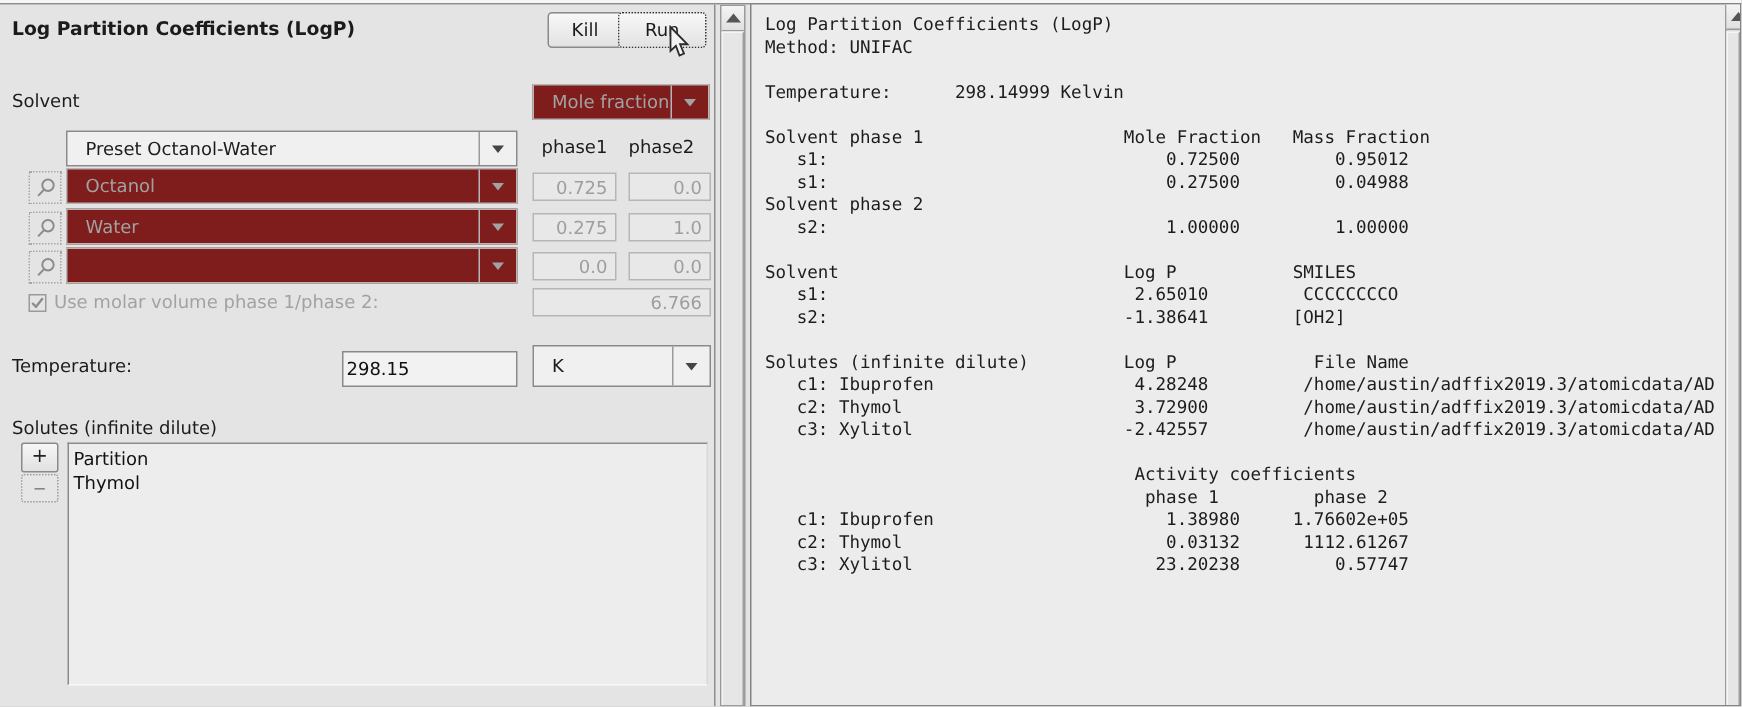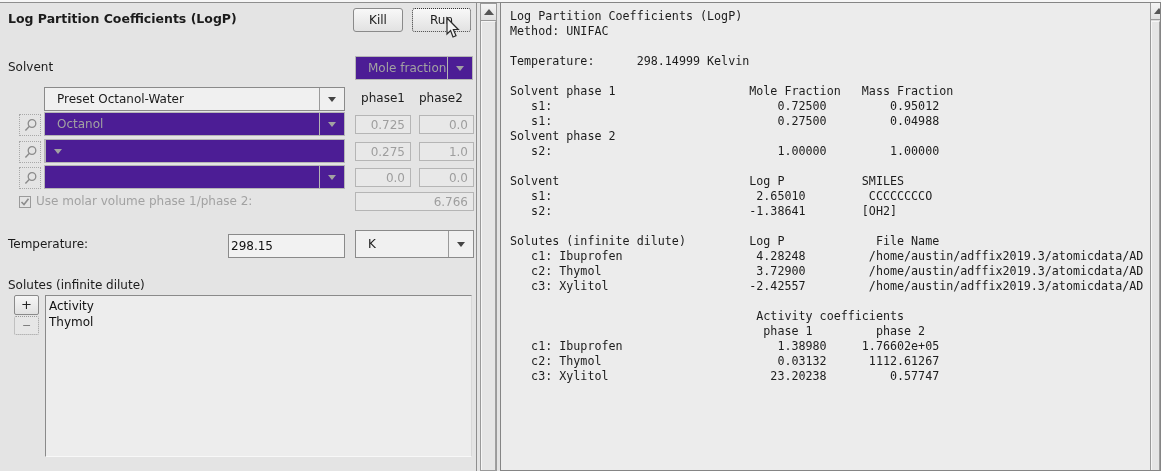--- a/index.html
+++ b/index.html
@@ -13,30 +13,30 @@
   .top-edge{left:0;top:0;width:100%;height:2px;background:#f6f6f6;border-bottom:1px solid #8e8e8e;}
 
   
   .panel-title{left:8px;top:11px;font-weight:bold;font-size:12.5px;}
   .btn{
     box-sizing:border-box;text-align:center;
     background:linear-gradient(#f8f8f8,#e2e2e2);
     border:1px solid #8a8a8a;border-radius:3px;
     font-size:12px;line-height:22px;color:#1b1b1b;
   }
-  .btn-kill{left:353px;top:8px;width:50px;height:24px;}
+  .btn-kill{left:365px;top:8px;width:50px;height:24px;}
   .btn-run{left:412px;top:8px;width:59px;height:24px;border:1px dotted #333;}
   .label{color:#1b1b1b;}
   .dis-label{color:#a2a2a2;}
 
   .combo{box-sizing:border-box;display:flex;align-items:center;background:#f0f0f0;border:1px solid #8a8a8a;}
   .combo .ctext{flex:1;padding-left:12px;overflow:hidden;white-space:nowrap;}
   .combo .abox{width:24px;align-self:stretch;display:flex;align-items:center;justify-content:center;border-left:1px solid #9a9a9a;}
   .tri-down{width:0;height:0;border-left:4px solid transparent;border-right:4px solid transparent;border-top:5px solid #444;}
-  .combo.disabled{background:#4c1d95;border-color:#b5b5b5;color:#a2a2a2;}
+  .combo.disabled{background:#7f1d1d;border-color:#b5b5b5;color:#a2a2a2;}
   .combo.disabled .abox{border-left-color:#b5b5b5;}
   .combo.disabled .tri-down{border-top-color:#a2a2a2;}
 
   .field{
     box-sizing:border-box;background:#e8e8e8;border:1px solid #b5b5b5;
     color:#9e9e9e;text-align:right;padding:1px 5px 0 2px;font-size:12px;line-height:16px;
     overflow:hidden;white-space:nowrap;
   }
   .input{
     box-sizing:border-box;background:#f2f2f2;border:1px solid #8a8a8a;
@@ -124,20 +124,21 @@
   <div class="abs field" style="left:355px;top:115px;width:56px;height:19px">0.725</div>
   <div class="abs field" style="left:419px;top:115px;width:55px;height:19px">0.0</div>
 
   <div class="abs mag-btn" style="left:19px;top:141px;width:22px;height:22px">
     <svg width="15" height="15" viewBox="0 0 15 15">
       <circle cx="9" cy="5.5" r="3.8" fill="none" stroke="#8b8b8b" stroke-width="1.3"></circle>
       <line x1="6.2" y1="8.6" x2="2.4" y2="12.6" stroke="#8b8b8b" stroke-width="1.4"></line>
     </svg>
   </div>
   <div class="abs combo disabled" style="left:44px;top:139px;width:301px;height:24px">
+    <span class="ctext">Water</span>
     <span class="abox">
         <span class="tri-down"></span>
       </span>
   </div>
   <div class="abs field" style="left:355px;top:142px;width:56px;height:19px">0.275</div>
   <div class="abs field" style="left:419px;top:142px;width:55px;height:19px">1.0</div>
 
   <div class="abs mag-btn" style="left:19px;top:167px;width:22px;height:22px">
     <svg width="15" height="15" viewBox="0 0 15 15">
       <circle cx="9" cy="5.5" r="3.8" fill="none" stroke="#8b8b8b" stroke-width="1.3"></circle>
@@ -167,21 +168,21 @@
     <span class="ctext">K</span>
     <span class="abox">
         <span class="tri-down"></span>
       </span>
   </div>
 
   <div class="abs label" style="left:8px;top:278px">Solutes (infinite dilute)</div>
   <div class="abs sq-btn" style="left:14px;top:295px;width:25px;height:20px">+</div>
   <div class="abs sq-btn dashed" style="left:14px;top:316px;width:25px;height:19px;line-height:17px">−</div>
   <div class="abs list" style="left:45px;top:295px;width:427px;height:162px">
-    <div class="list-item">Activity</div>
+    <div class="list-item">Partition</div>
     <div class="list-item">Thymol</div>
   </div>
 
   <div class="abs vline" style="left:476px;top:3px;height:468px"></div>
   <div class="abs scrollbar" style="left:480px;top:3px;width:17px;height:468px">
     <div class="sb-btn">
         <span class="tri-up"></span>
       </div>
     <div class="sb-thumb"></div>
   </div>

